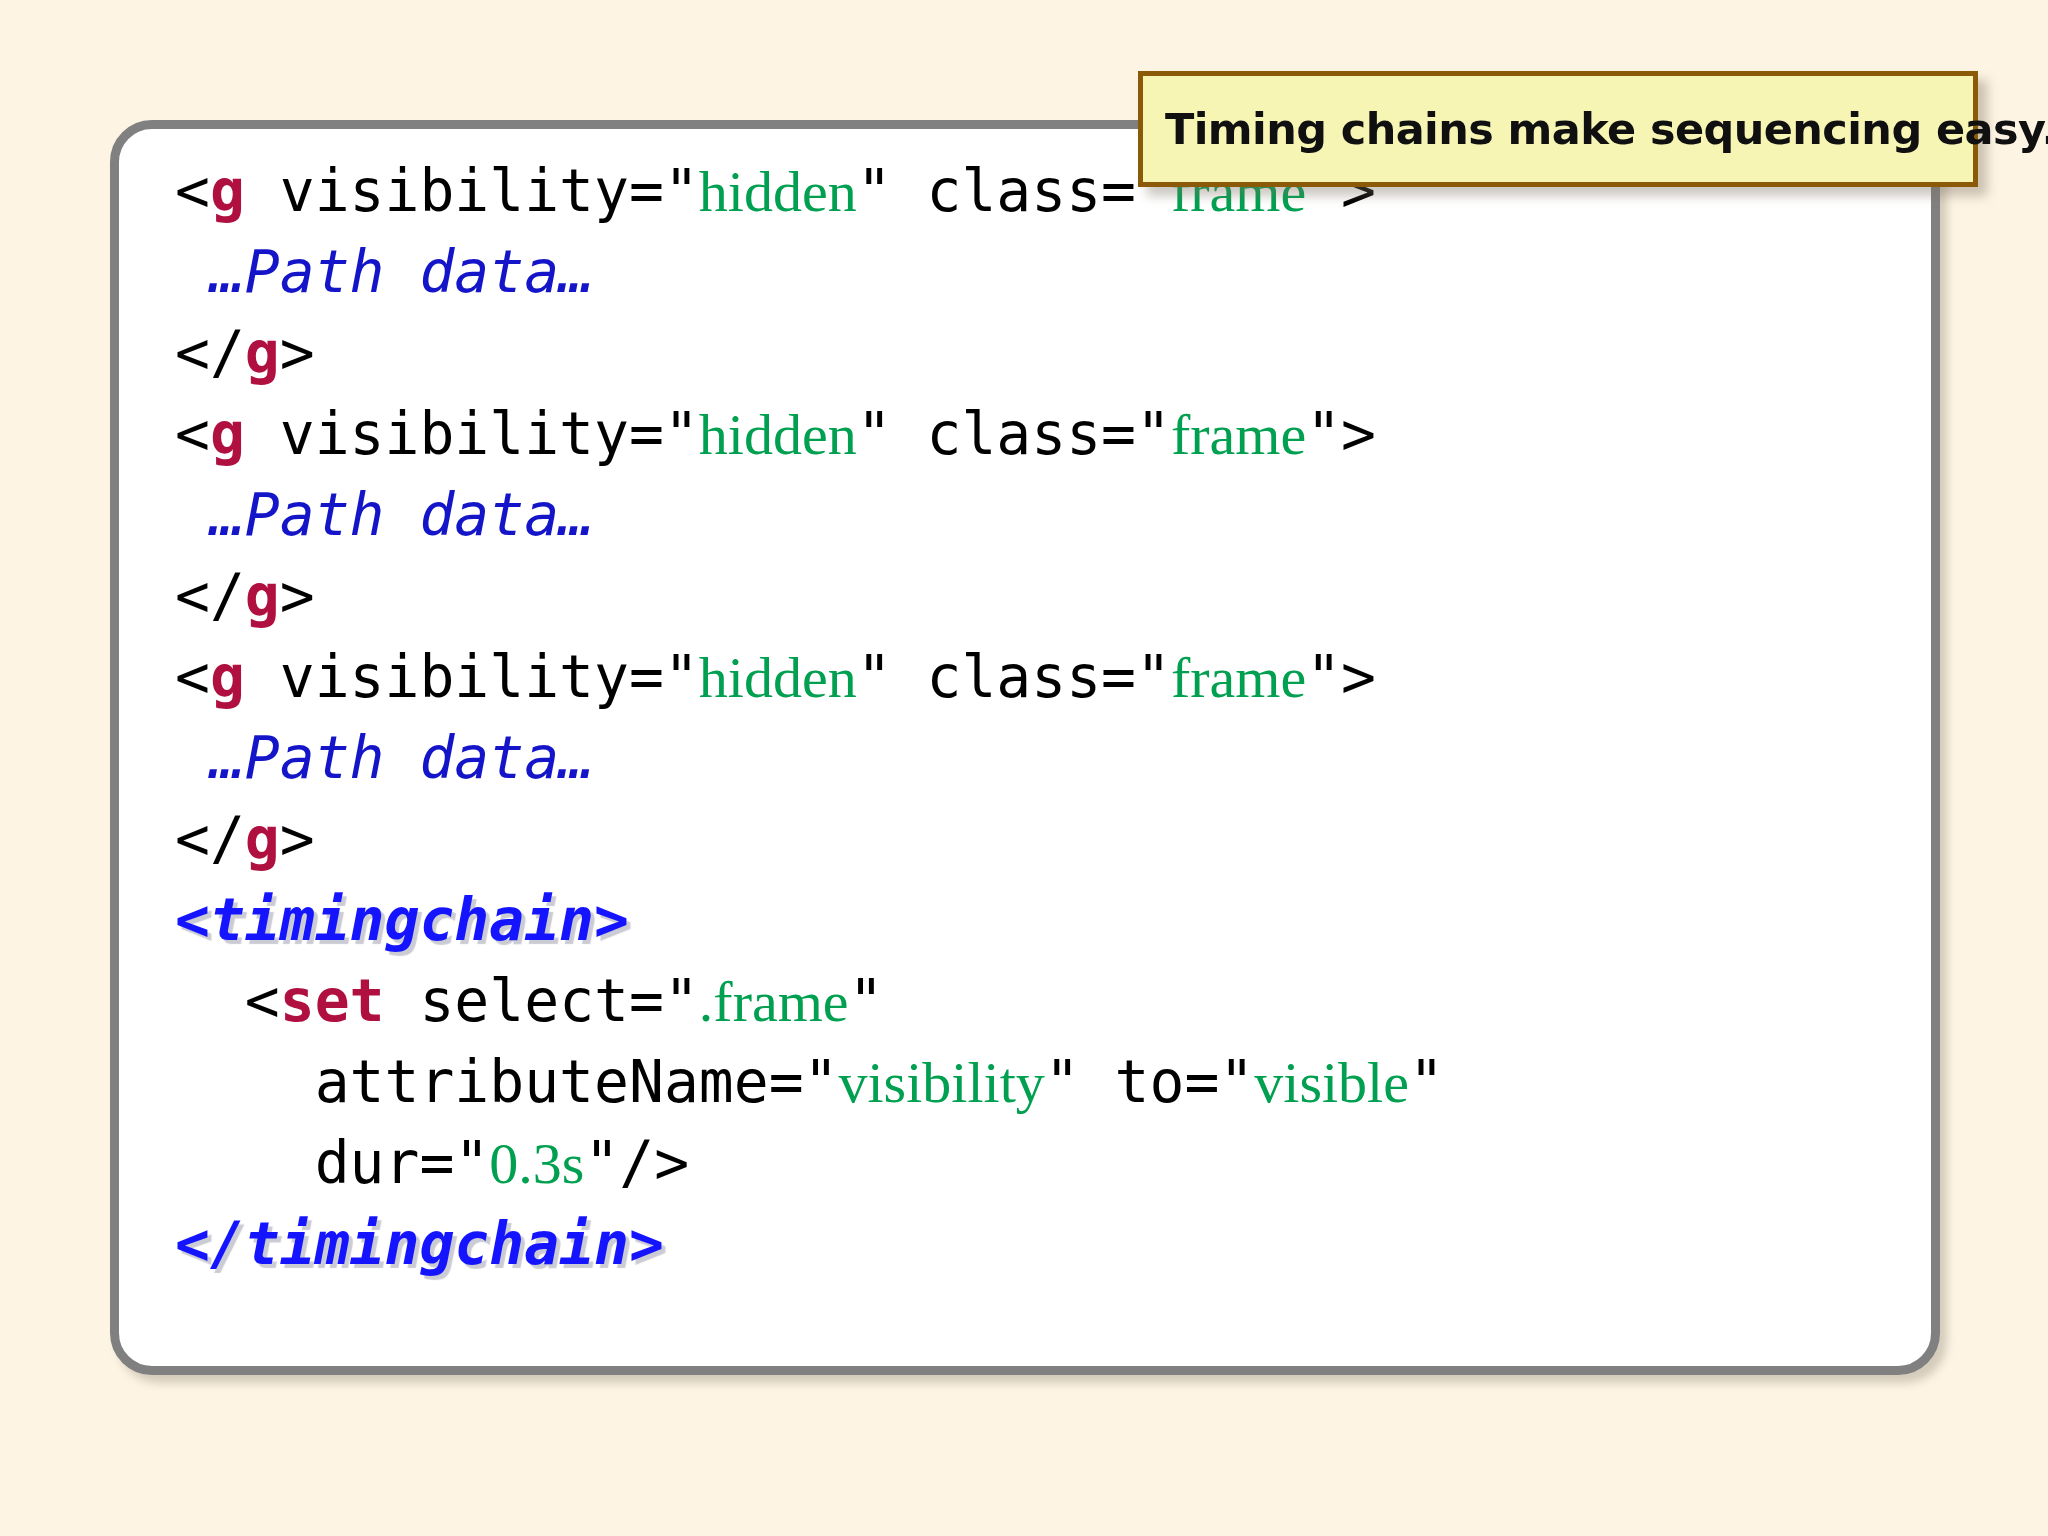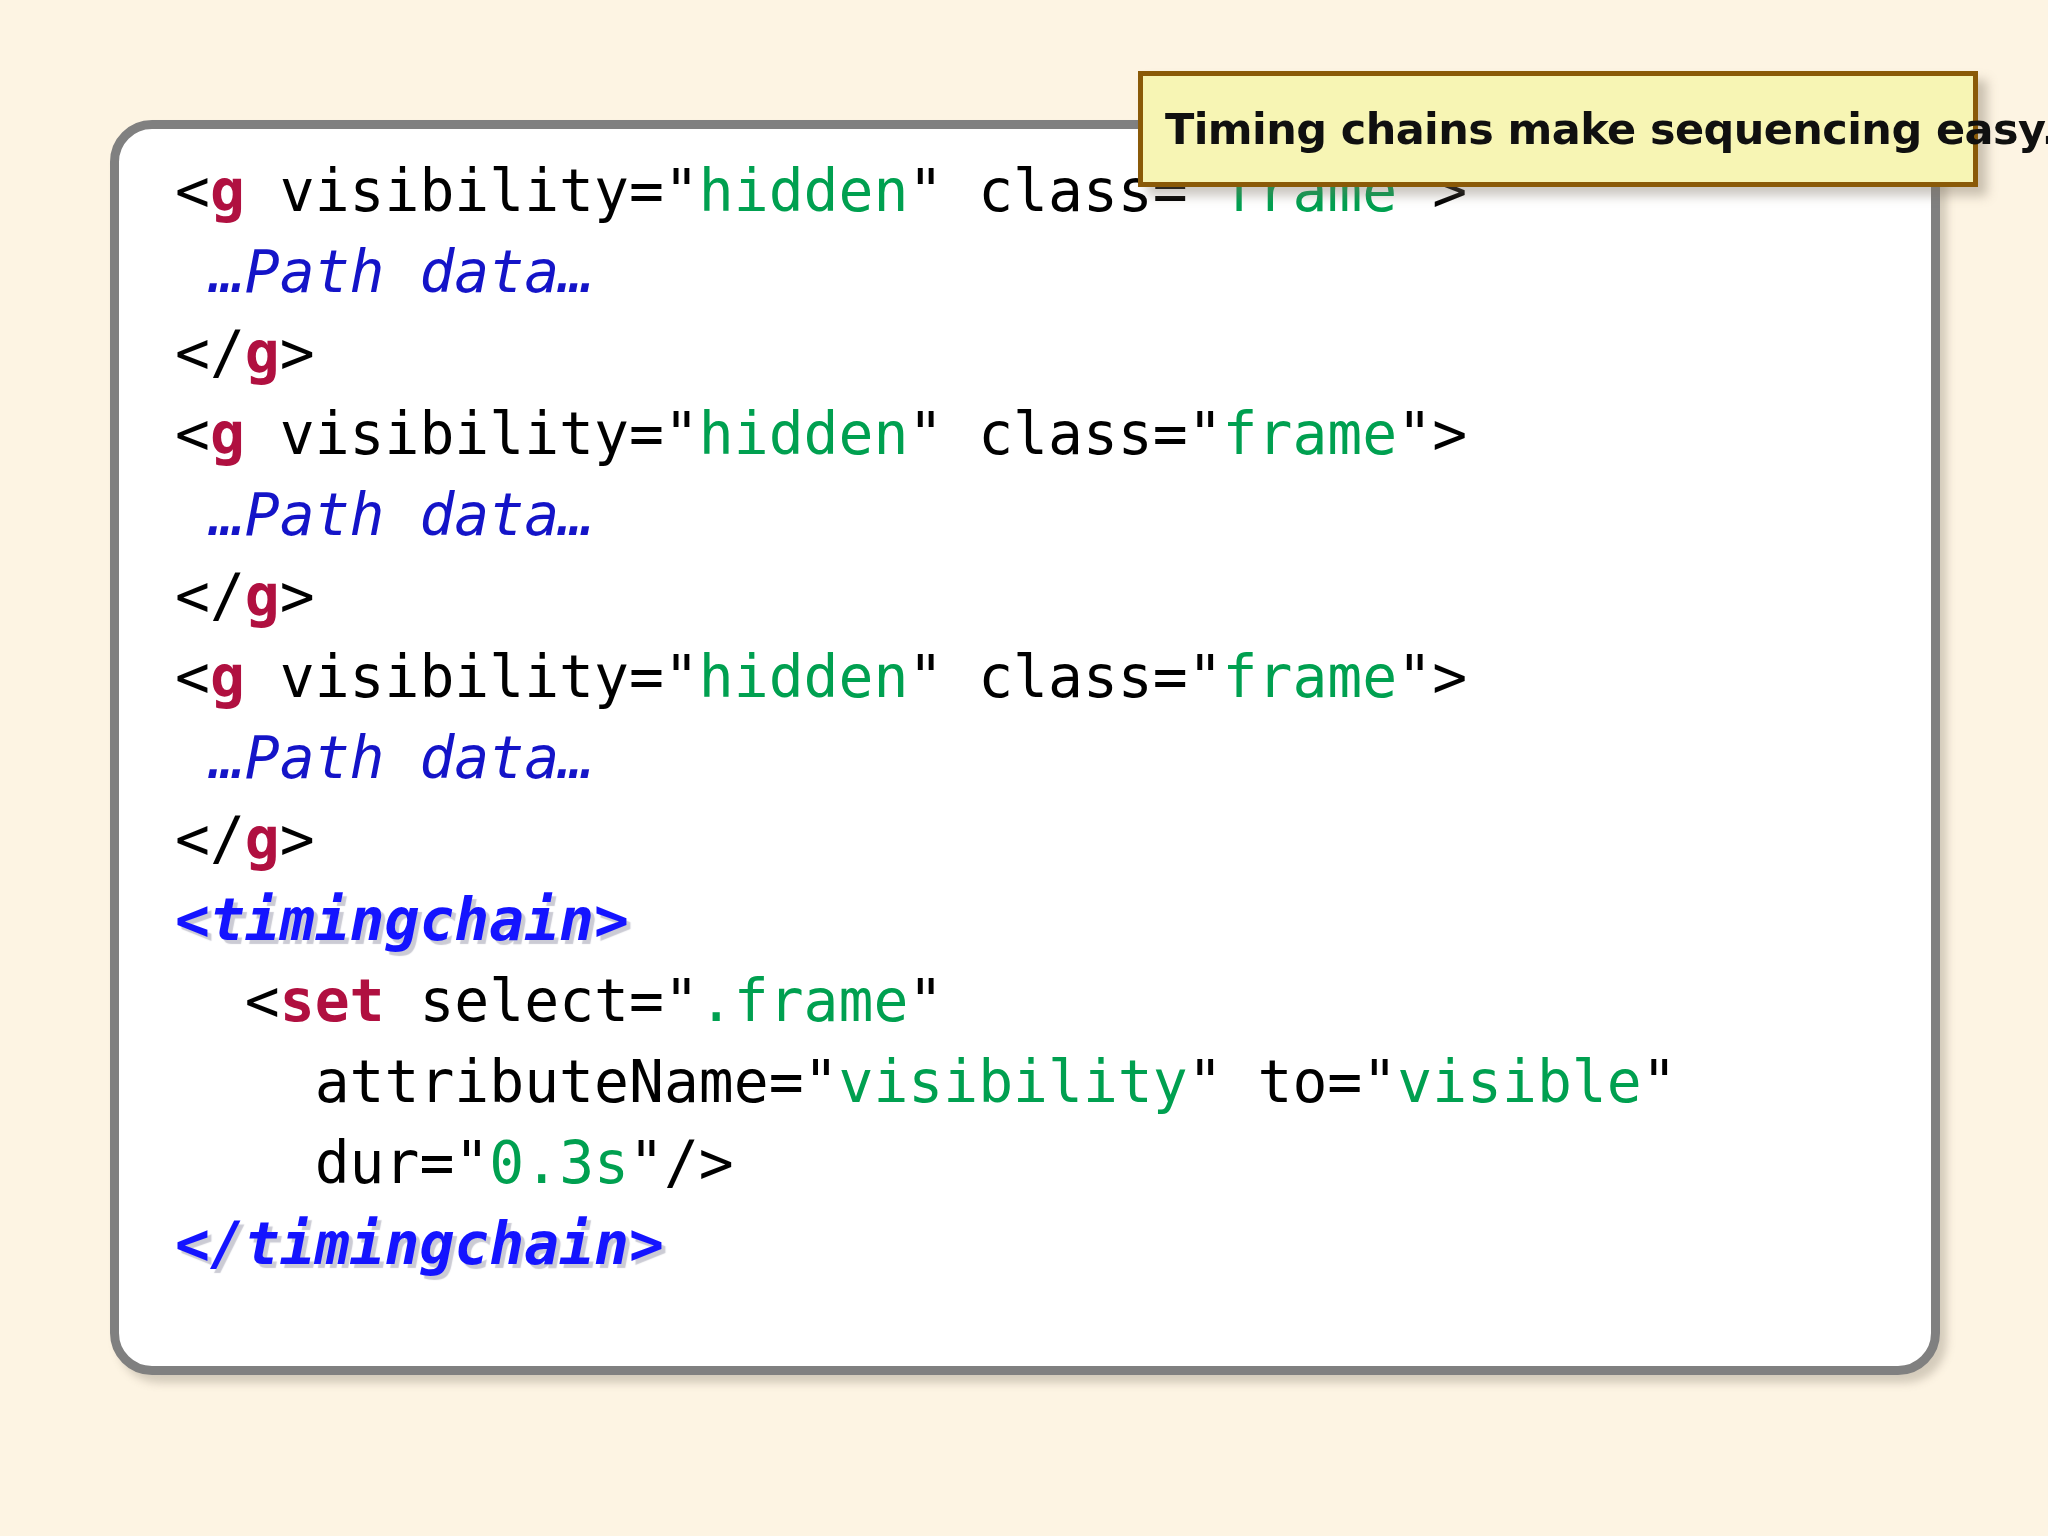--- a/index.html
+++ b/index.html
@@ -42,21 +42,21 @@
     color: #000000;
     letter-spacing: 0px;
   }
 
   .ln { display: block; height: 81px; }
 
   
   .tok-punct   { color: #000000; }
   .tok-tag     { color: #b01040; font-weight: bold; }
   .tok-attr    { color: #000000; }
-  .tok-str     { color: #00a050; }
+  .tok-str     { color: #00a050; font-family: Liberation Serif, serif; }
   .tok-quote   { color: #000000; }
   .tok-comment { color: #1414c8; font-style: italic; font-weight: normal; margin-top: 44px; }
   .tok-hl {
     color: #1414ff;
     font-weight: bold;
     text-shadow: 4px 4px 1px rgba(140,140,160,0.45);
     font-style: italic;
   }
 
   

